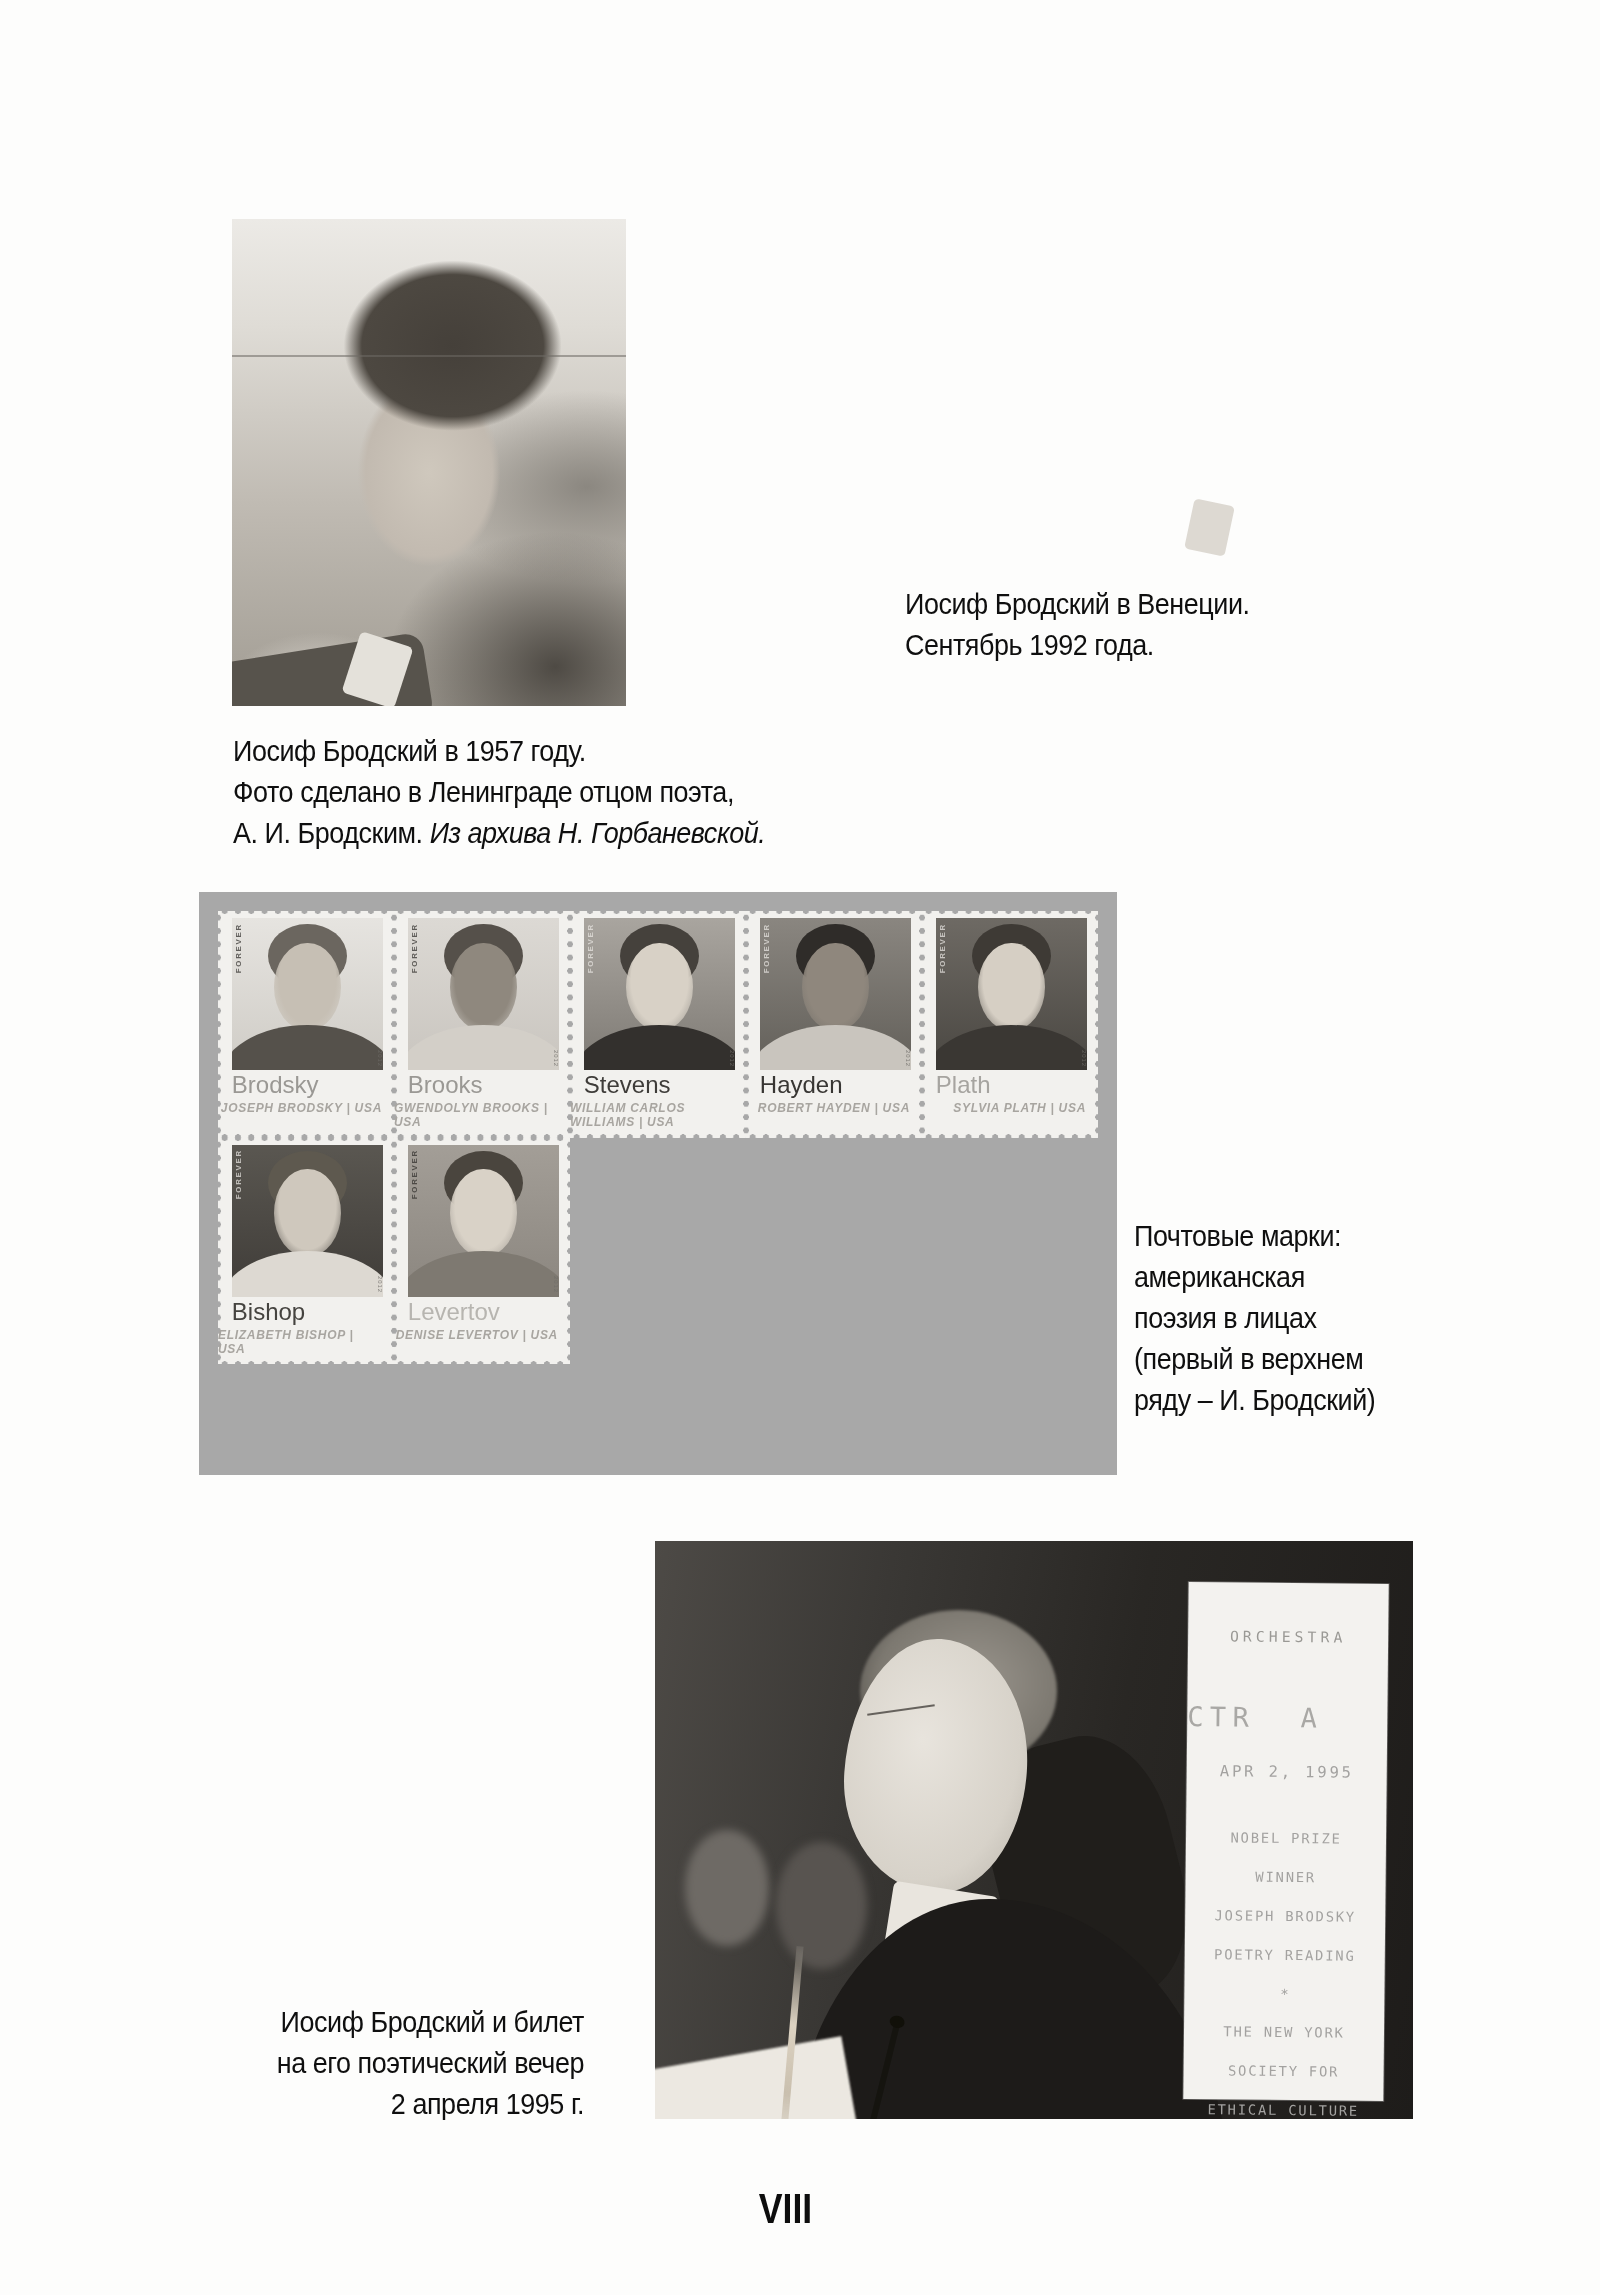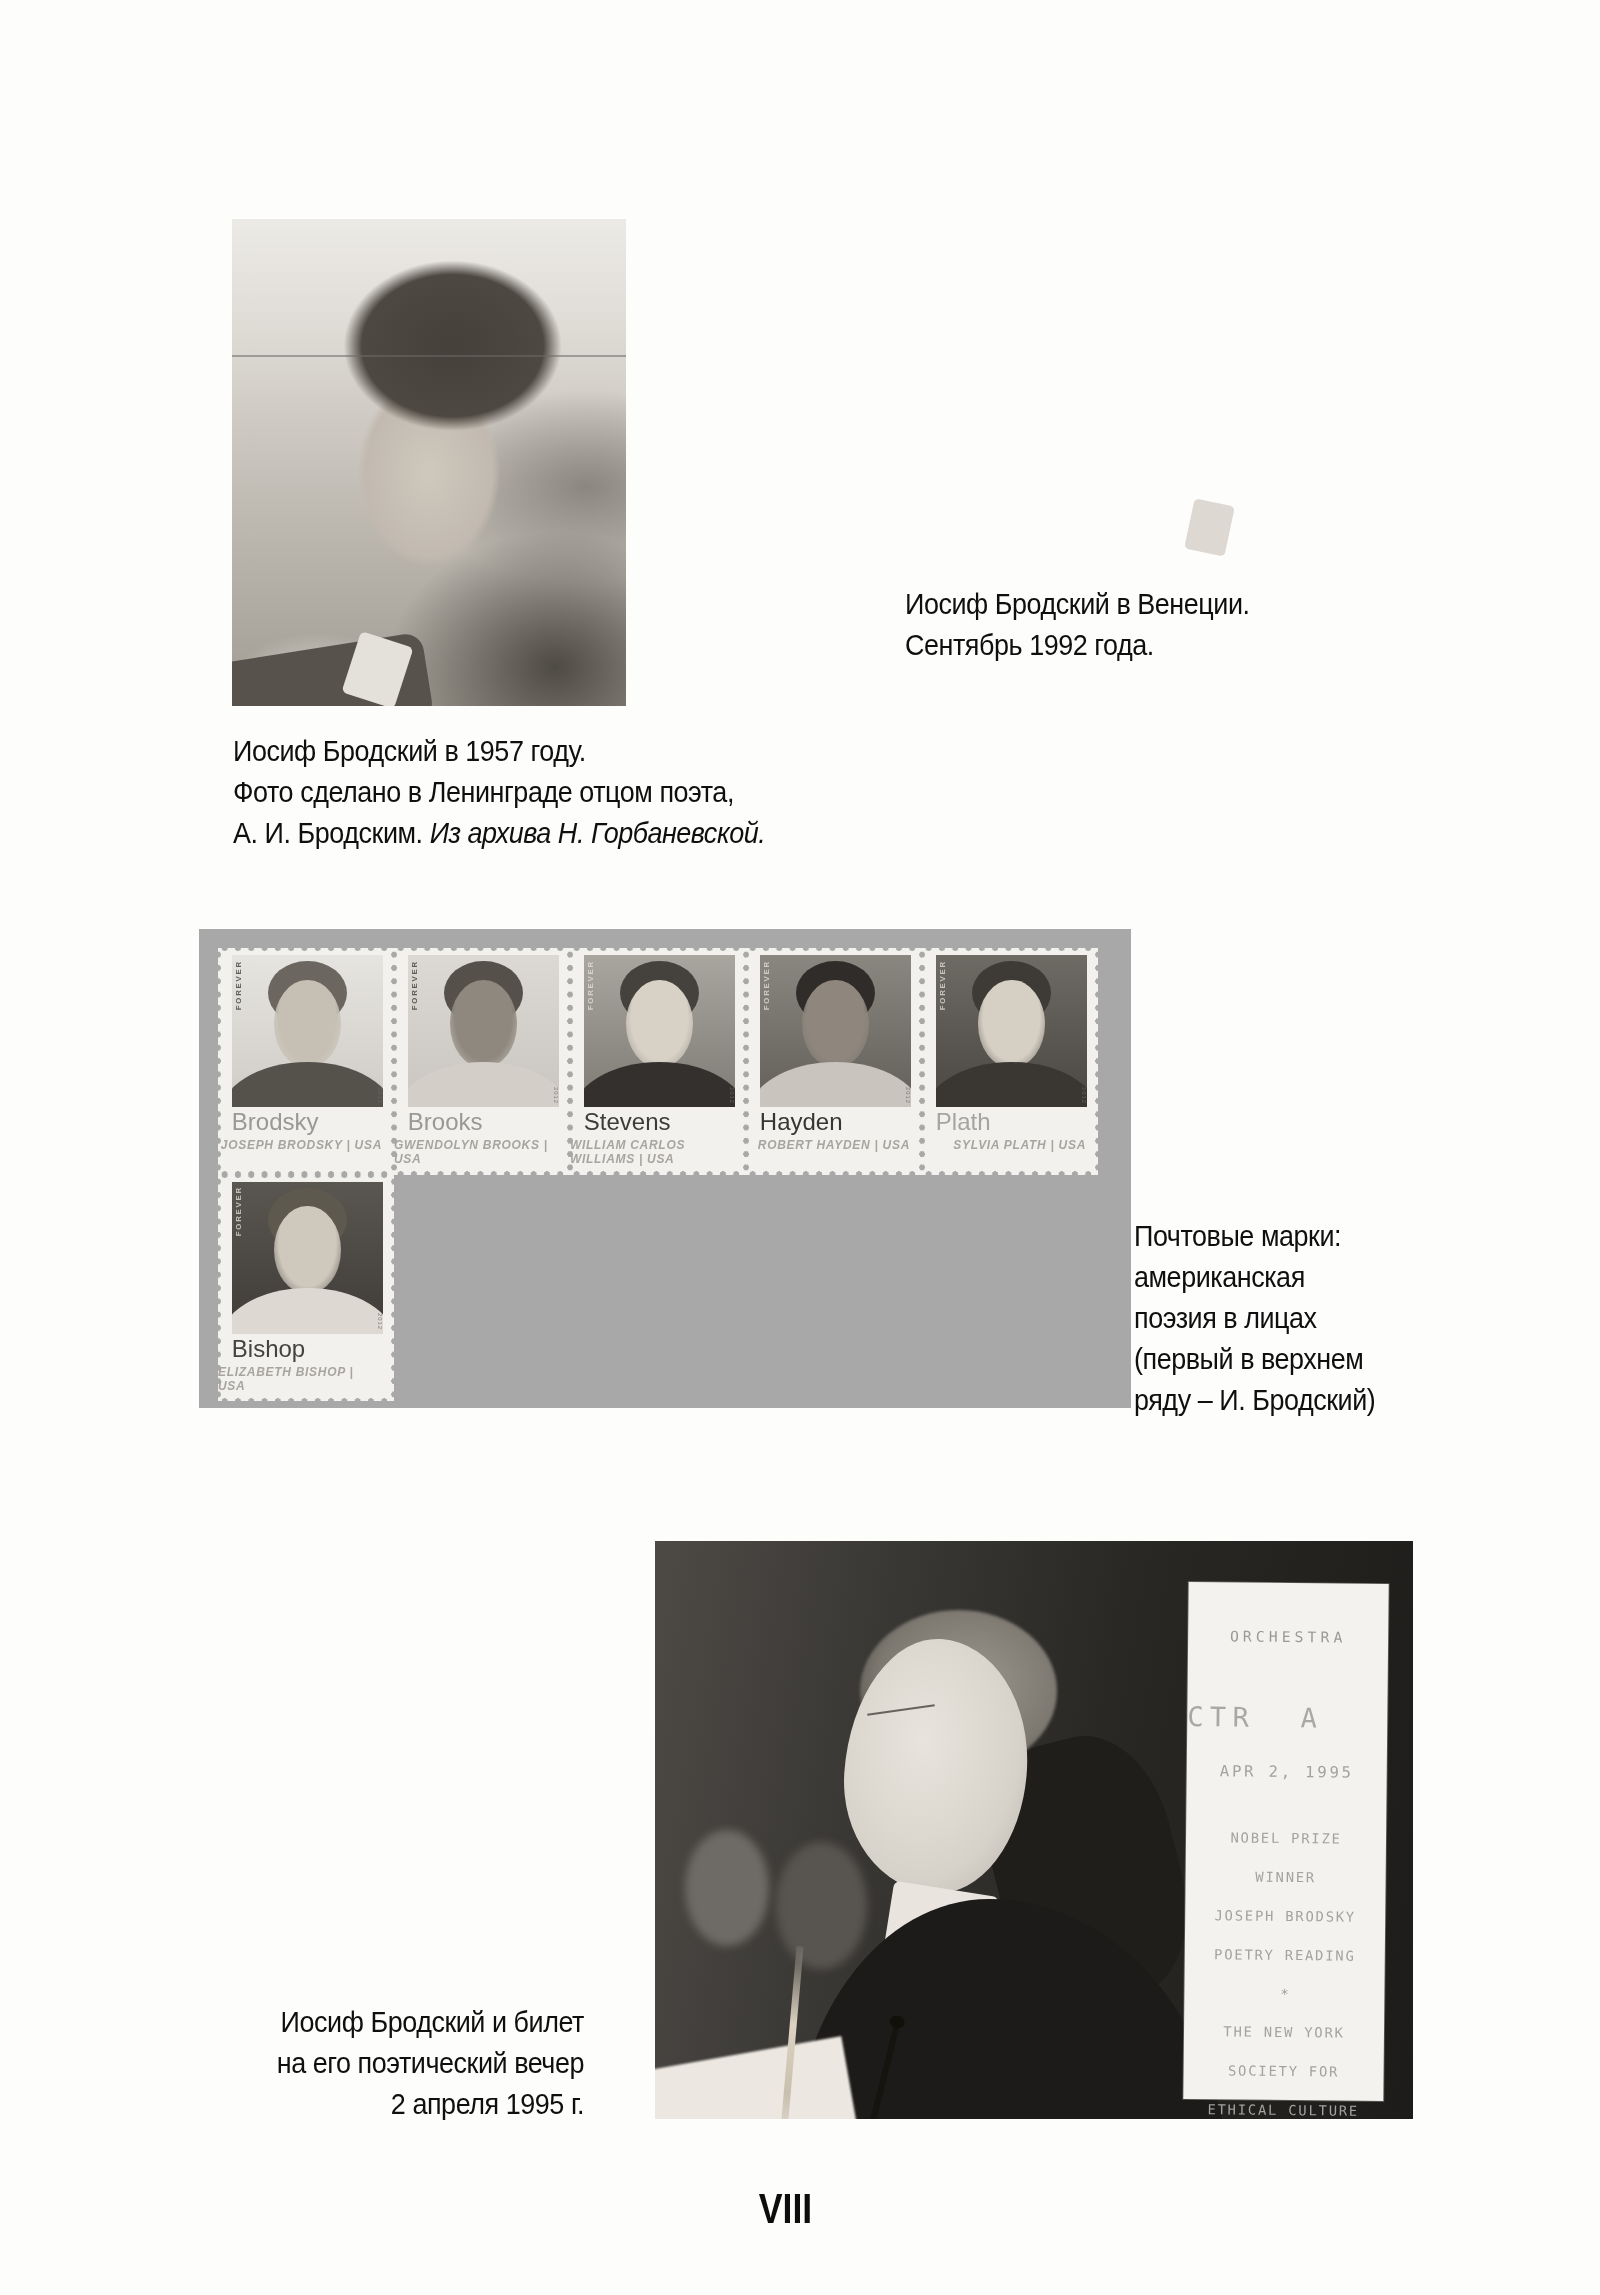--- a/index.html
+++ b/index.html
@@ -33,21 +33,21 @@
       radial-gradient(ellipse 69px 78px at 63% 46%, #cdc6bc 0%, #c3bbb0 55%, rgba(195,187,176,0) 64%),
       radial-gradient(ellipse 92px 69px at 67% 27%, #b3afa8 0%, rgba(179,175,168,0) 66%),
       radial-gradient(ellipse 197px 115px at 63% 100%, #4c4944 0%, #565younger350 0%, rgba(86,82,77,0) 68%),
       radial-gradient(ellipse 197px 115px at 63% 100%, #4c4944 0%, rgba(76,73,68,0) 68%),
       repeating-linear-gradient(90deg, rgba(146,142,136,.30) 0 32px, rgba(214,210,204,.30) 32px 73px, rgba(168,164,158,.30) 73px 110px),
       linear-gradient(180deg,#e3e0db 0%,#d7d3cd 45%,#c7c3bd 100%);}
   .v-collar{position:absolute;left:56%;top:84%;width:41px;height:51px;background:#ddd9d2;
     transform:rotate(12deg);border-radius:4.6px;}
 
   
-  .sheet{position:absolute;left:199px;top:929px;width:918px;height:479px;background:#a8a8a8;padding-left:14px;}
+  .sheet{position:absolute;left:199px;top:892px;width:918px;height:583px;background:#a8a8a8;}
   .sgrid{position:absolute;left:19px;top:19px;width:880px;height:453px;
     display:grid;grid-template-columns:repeat(5,1fr);grid-template-rows:repeat(2,1fr);}
   .stamp{position:relative;background-color:#f2f1ee;
     background-image:
       radial-gradient(circle, #a8a8a8 3px, rgba(168,168,168,0) 3.4px),
       radial-gradient(circle, #a8a8a8 3px, rgba(168,168,168,0) 3.4px),
       radial-gradient(circle, #a8a8a8 3px, rgba(168,168,168,0) 3.4px),
       radial-gradient(circle, #a8a8a8 3px, rgba(168,168,168,0) 3.4px);
     background-size:13.3px 6.9px,13.3px 6.9px,6.9px 13.3px,6.9px 13.3px;
     background-position:left 0 top -3.7px,left 0 bottom -3.7px,left -3.7px top 0,right -3.7px top 0;
@@ -210,20 +210,31 @@
             <div class="face"></div>
             <div class="coat"></div>
           <span class="forever">FOREVER</span>
           <span class="year">2012</span>
           </div>
         <div class="sname" style="color:#45433f">Bishop</div>
         <div class="ssub">ELIZABETH BISHOP | USA</div>
       </div>
 
 
+      <div class="stamp" style="--p1:#a39e97;--p2:#8b867f;--skin:#d9d2c7;--hair:#4a453e;--coat:#7e7971;">
+        <div class="sphoto">
+            <div class="hair"></div>
+            <div class="face"></div>
+            <div class="coat"></div>
+          <span class="forever">FOREVER</span>
+          <span class="year">2012</span>
+          </div>
+        <div class="sname" style="color:#b7b5b0">Levertov</div>
+        <div class="ssub">DENISE LEVERTOV | USA</div>
+      </div>
 
 
 
     </div>
   </div>
 
   <div class="cap cap-stamps">
     <div>Почтовые марки:</div>
     <div>американская</div>
     <div>поэзия в лицах</div>

